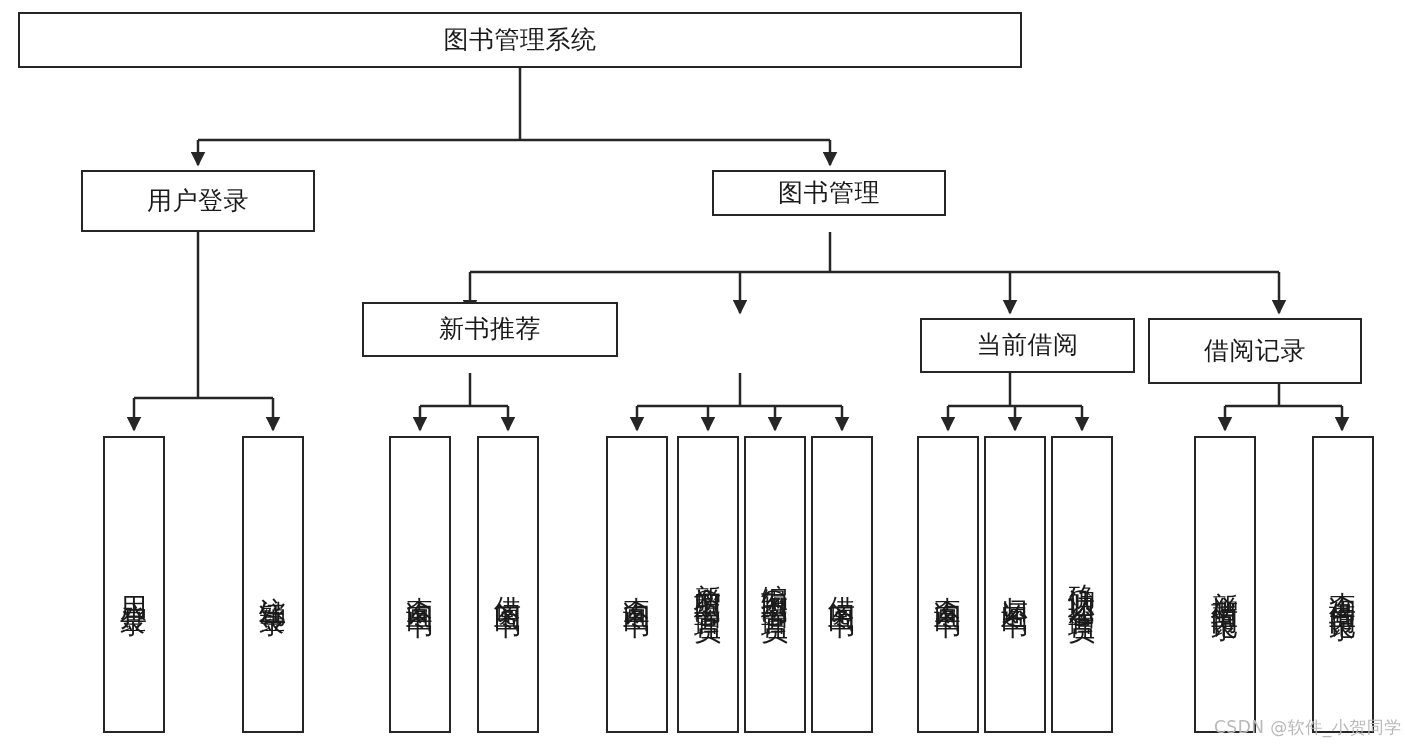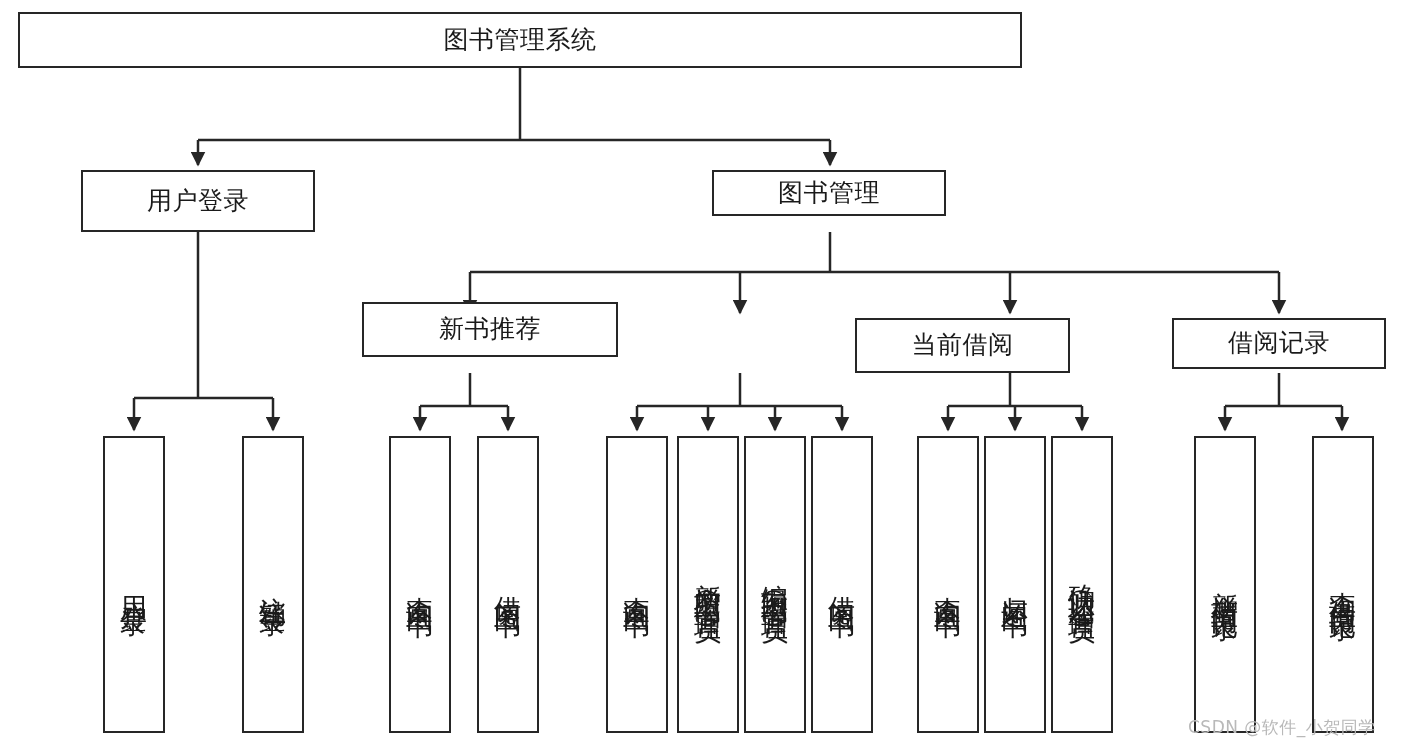--- a/index.html
+++ b/index.html
@@ -130,25 +130,25 @@
 
   <div class="node horizontal" style="left:712px; top:170px; width:234px; height:46px;">
     <span class="node-label">图书管理</span>
   </div>
 
   <div class="node horizontal" style="left:362px; top:302px; width:256px; height:55px;">
     <span class="node-label">新书推荐</span>
   </div>
 
 
-  <div class="node horizontal" style="left:855px; top:318px; width:215px; height:55px;">
+  <div class="node horizontal" style="left:920px; top:318px; width:215px; height:55px;">
     <span class="node-label">当前借阅</span>
   </div>
 
-  <div class="node horizontal" style="left:1172px; top:318px; width:214px; height:51px;">
+  <div class="node horizontal" style="left:1148px; top:318px; width:214px; height:66px;">
     <span class="node-label">借阅记录</span>
   </div>
 
   <div class="node vertical" style="left:103px; top:436px; width:62px; height:297px;">
     <span class="node-label">用户登录</span>
   </div>
 
   <div class="node vertical" style="left:242px; top:436px; width:62px; height:297px;">
     <span class="node-label">注销登录</span>
   </div>
@@ -190,15 +190,15 @@
   </div>
 
   <div class="node vertical" style="left:1194px; top:436px; width:62px; height:297px;">
     <span class="node-label">新增借阅记录</span>
   </div>
 
   <div class="node vertical" style="left:1312px; top:436px; width:62px; height:297px;">
     <span class="node-label">查询借阅记录</span>
   </div>
 
-  <div class="watermark" style="left:1188px; top:716px;">CSDN @软件_小贺同学</div>
+  <div class="watermark" style="left:1214px; top:716px;">CSDN @软件_小贺同学</div>
 
 </div>
 
 </body></html>

